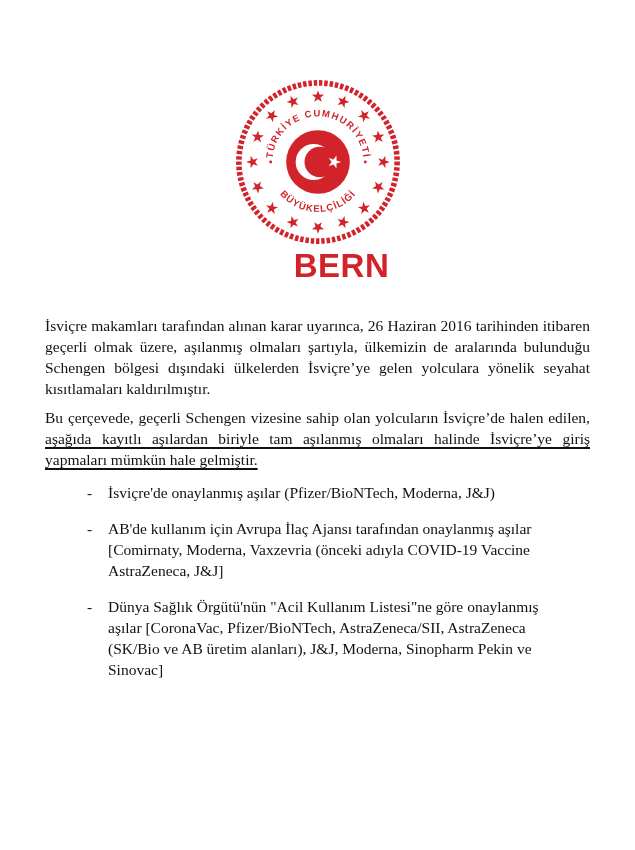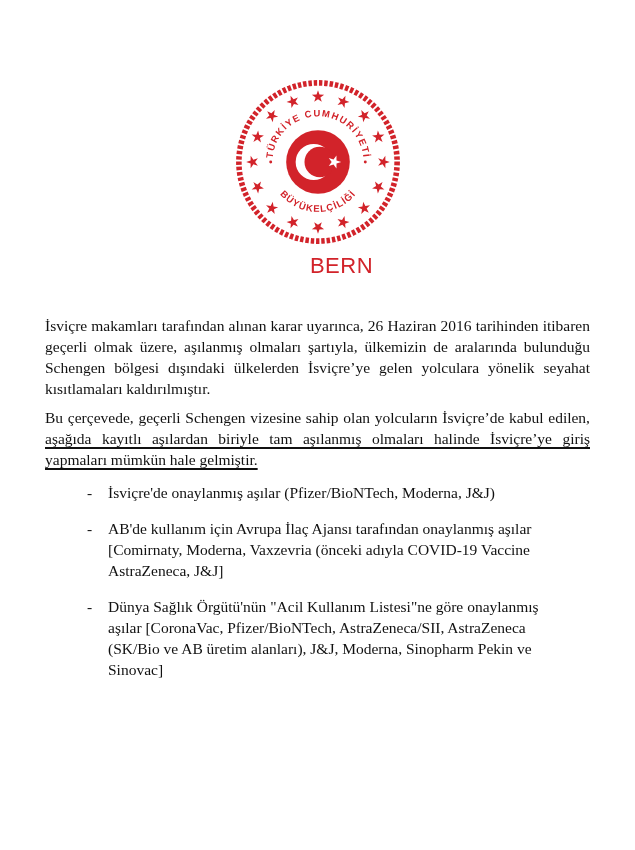--- a/index.html
+++ b/index.html
@@ -25,21 +25,21 @@
   .dot{fill:var(--red);}
   .arc-text{
     font-family:"Liberation Sans", sans-serif;
     font-weight:bold;font-size:11px;letter-spacing:1.6px;
     fill:var(--red);
   }
   .arc-text.bottom{font-size:11px;letter-spacing:1.2px;}
   .red-fill{fill:var(--red);}
   .city{
     font-family:"Liberation Sans", sans-serif;
-    font-weight:normal;font-size:22px;line-height:30px;
+    font-weight:bold;font-size:33px;line-height:30px;
     letter-spacing:0.5px;color:var(--red);margin-top:3px;margin-left:48px;
   }
 
   
   .letter{
     padding:0 45px;
     font-size:15.5px;line-height:21px;
   }
   .salutation{margin:81px 0 0 0;}
   p{margin:0;}
@@ -104,21 +104,21 @@
         <polygon id="flagStar" fill="#FFFFFF" points="127.00,100.00 121.51,101.82 121.47,107.61 118.04,102.95 112.53,104.70 115.90,100.00 112.53,95.30 118.04,97.05 121.47,92.39 121.51,98.18"></polygon>
       </g>
     </svg>
     <div class="city">BERN</div>
   </header>
 
   <main class="letter">
 
     <p class="justify para1">İsviçre makamları tarafından alınan karar uyarınca, 26 Haziran 2016 tarihinden itibaren geçerli olmak üzere, aşılanmış olmaları şartıyla, ülkemizin de aralarında bulunduğu Schengen bölgesi dışındaki ülkelerden İsviçre’ye gelen yolculara yönelik seyahat kısıtlamaları kaldırılmıştır.</p>
 
-    <p class="justify para2"><span>Bu çerçevede, geçerli Schengen vizesine sahip olan yolcuların İsviçre’de kabul edilen, </span><span class="em">aşağıda kayıtlı aşılardan biriyle tam aşılanmış olmaları halinde İsviçre’ye giriş yapmaları mümkün hale gelmiştir.</span></p>
+    <p class="justify para2"><span>Bu çerçevede, geçerli Schengen vizesine sahip olan yolcuların İsviçre’de halen edilen, </span><span class="em">aşağıda kayıtlı aşılardan biriyle tam aşılanmış olmaları halinde İsviçre’ye giriş yapmaları mümkün hale gelmiştir.</span></p>
 
     <ul class="vaccine-list">
       <li>
         <span class="dash">-</span>
         <span class="btext">İsviçre'de onaylanmış aşılar (Pfizer/BioNTech, Moderna, J&amp;J)</span>
       </li>
       <li>
         <span class="dash">-</span>
         <span class="btext">AB'de kullanım için Avrupa İlaç Ajansı tarafından onaylanmış aşılar [Comirnaty, Moderna, Vaxzevria (önceki adıyla COVID-19 Vaccine AstraZeneca, J&amp;J]</span>
       </li>

